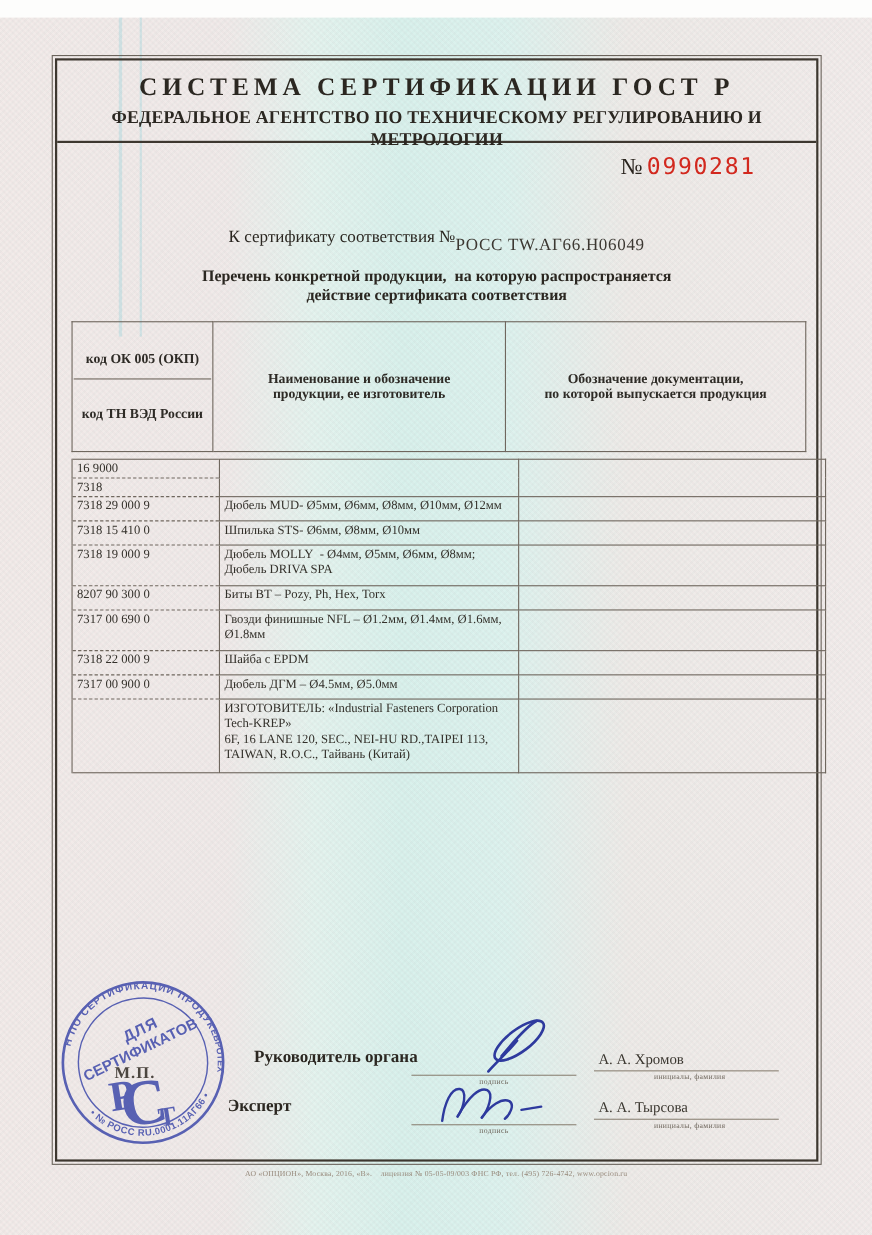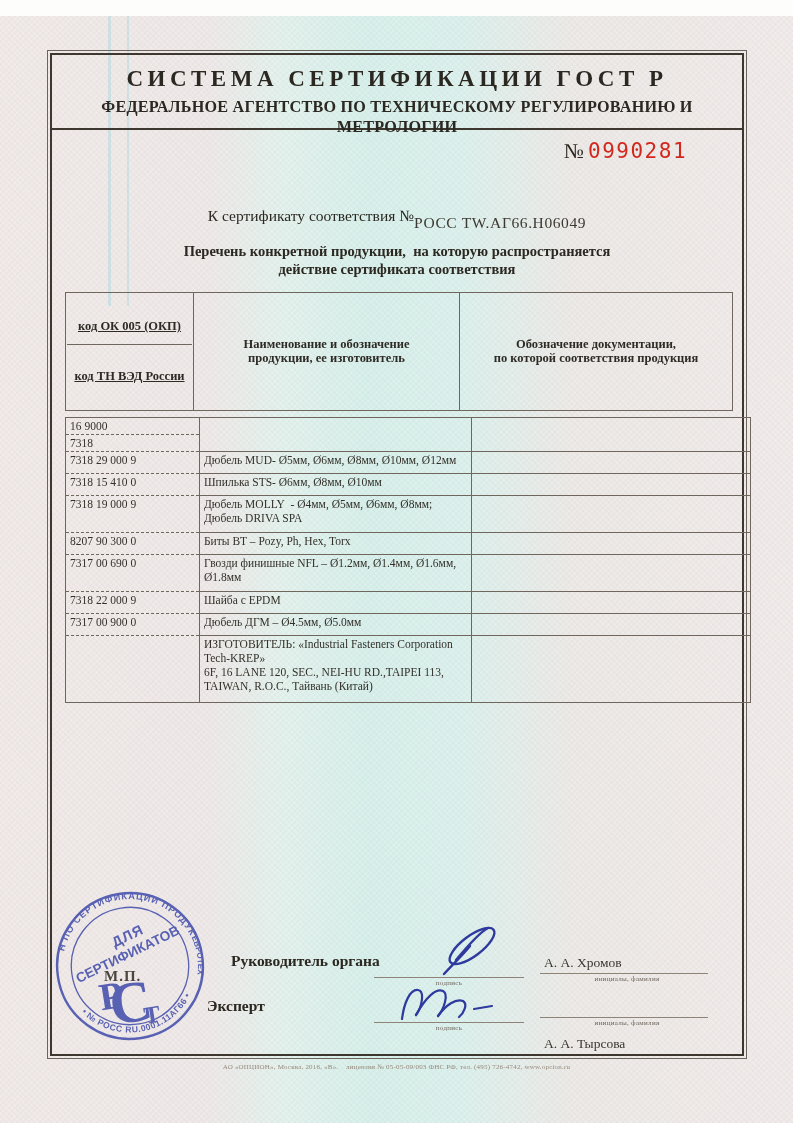--- a/index.html
+++ b/index.html
@@ -29,21 +29,21 @@
 
   .apx-title{position:absolute;left:0;top:111px;width:100%;text-align:center;font-size:23px;font-weight:bold;letter-spacing:2.5px;color:#2b2721;}
   .cert-row{position:absolute;left:0;top:152px;width:100%;display:flex;justify-content:center;align-items:flex-start;white-space:nowrap;}
   .cert-label{font-size:15.5px;font-weight:normal;color:#2b2721;}
   .cert-value{font-size:15.5px;color:#3c3832;margin-top:7px;letter-spacing:.6px;}
   .apx-sub{position:absolute;left:0;top:188px;width:100%;text-align:center;font-size:14.5px;font-weight:bold;line-height:17.5px;color:#2b2721;white-space:pre-line;}
 
   .tbl-wrap{position:absolute;left:13px;top:237px;width:658px;}
   table{border-collapse:collapse;table-layout:fixed;width:658px;}
   .tbl-head td{border:1px solid #6f675e;font-weight:bold;font-size:12.5px;text-align:center;vertical-align:middle;color:#2e2b26;white-space:pre-line;line-height:14.5px;}
-  .tbl-head .c1{width:125px;text-decoration:underline;} .tbl-head .c2{width:263px;} .tbl-head .c3{width:270px;}
+  .tbl-head .c1{width:125px;} .tbl-head .c2{width:263px;} .tbl-head .c3{width:270px;}
   .tbl-head .c1 div{height:35px;display:flex;align-items:center;justify-content:center;}
   .tbl-head .c1 .split{border-bottom:1px solid #6f675e;}
   .tbl-gap{height:6px;}
   .tbl-body td{border:1px solid #6f675e;font-size:11.5px;line-height:14px;padding:1px 4px;vertical-align:top;color:#33302a;white-space:pre-line;}
   .tbl-body .cc{width:125px;border-top-style:dashed;border-bottom-style:dashed;}
   .tbl-body .cn{width:263px;} .tbl-body .cd{width:270px;}
   .tbl-body{border:1px solid #6f675e;}
   .rh14 td{height:13px;margin-left:40px;} .rh21 td{height:19px;} .rh36 td{height:34px;} .rh66 td{height:64px;}
 
   .sig-label{position:absolute;font-size:15.5px;font-weight:bold;color:#2b2721;white-space:nowrap;}
@@ -92,21 +92,21 @@
           <table class="tbl-head">
             <tbody>
                 <tr>
               <td class="c1">
                 <div class="split">код ОК 005 (ОКП)</div>
                 <div>код ТН ВЭД России</div>
               </td>
               <td class="c2">Наименование и обозначение
 продукции, ее изготовитель</td>
               <td class="c3">Обозначение документации,
-по которой соответствия продукция</td>
+по которой выпускается продукция</td>
             </tr>
           </tbody>
             </table>
           <div class="tbl-gap"></div>
           <table class="tbl-body">
             <tbody>
                 <tr class="rh14">
               <td class="cc">16 9000</td>
               <td class="cn" rowspan="2"></td>
               <td class="cd" rowspan="2"></td>
@@ -166,21 +166,21 @@
         <div class="sig-label" style="left:155px;top:897px;margin-left:24px;">Руководитель органа</div>
         <div class="sig-line" style="left:322px;top:922px;width:150px;"></div>
         <div class="tiny" style="left:352px;top:924px;width:90px;">подпись</div>
         <div class="sig-name" style="left:492px;top:900px;">А. А. Хромов</div>
         <div class="sig-line" style="left:488px;top:918px;width:168px;"></div>
         <div class="tiny" style="left:505px;top:920px;width:140px;">инициалы, фамилия</div>
 
         <div class="sig-label" style="left:155px;top:942px;">Эксперт</div>
         <div class="sig-line" style="left:322px;top:967px;width:150px;"></div>
         <div class="tiny" style="left:352px;top:969px;width:90px;">подпись</div>
-        <div class="sig-name" style="left:492px;top:944px;margin-top:37px;">А. А. Тырсова</div>
+        <div class="sig-name" style="left:492px;top:944px;">А. А. Тырсова</div>
         <div class="sig-line" style="left:488px;top:962px;width:168px;"></div>
         <div class="tiny" style="left:505px;top:964px;width:140px;">инициалы, фамилия</div>
 
         <svg class="squig" style="left:376px;top:865px;" width="82" height="58" viewBox="0 0 82 58">
           <g stroke="#2e3a9e" stroke-width="2.4" fill="none" stroke-linecap="round">
             <ellipse cx="44" cy="26" rx="27" ry="10" transform="rotate(-37 44 26)"></ellipse>
             <path d="M16,54 C24,45 34,36 42,26"></path>
             <path d="M28,40 C38,28 52,12 60,8"></path>
           </g>
         </svg>

